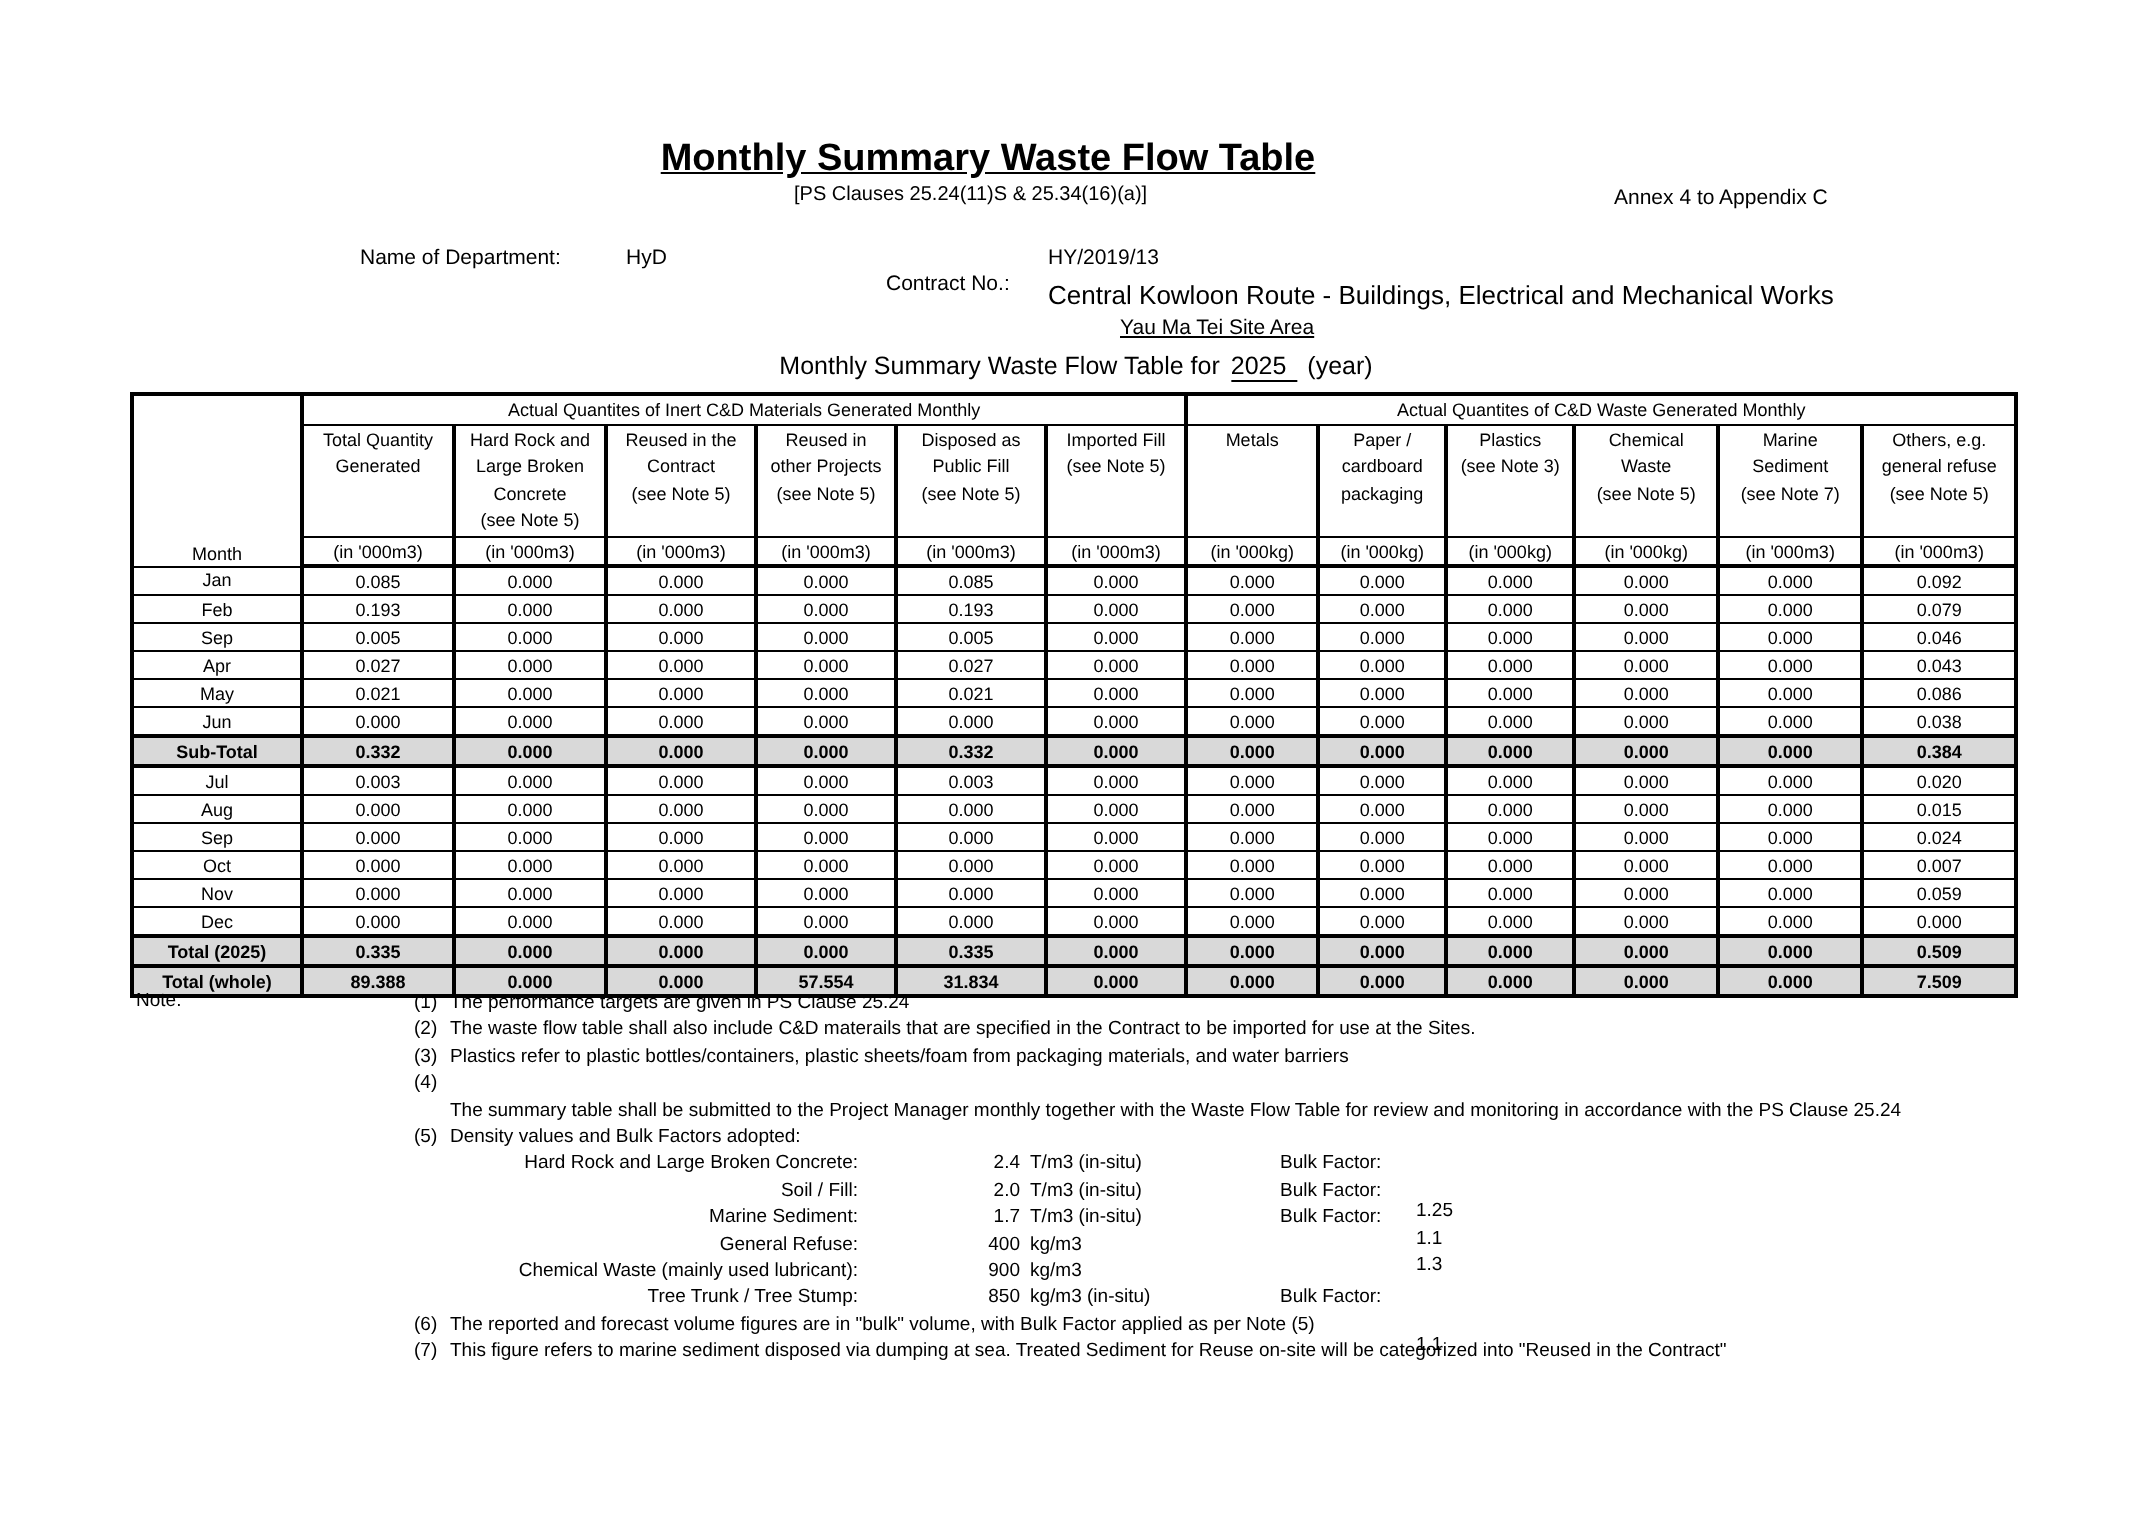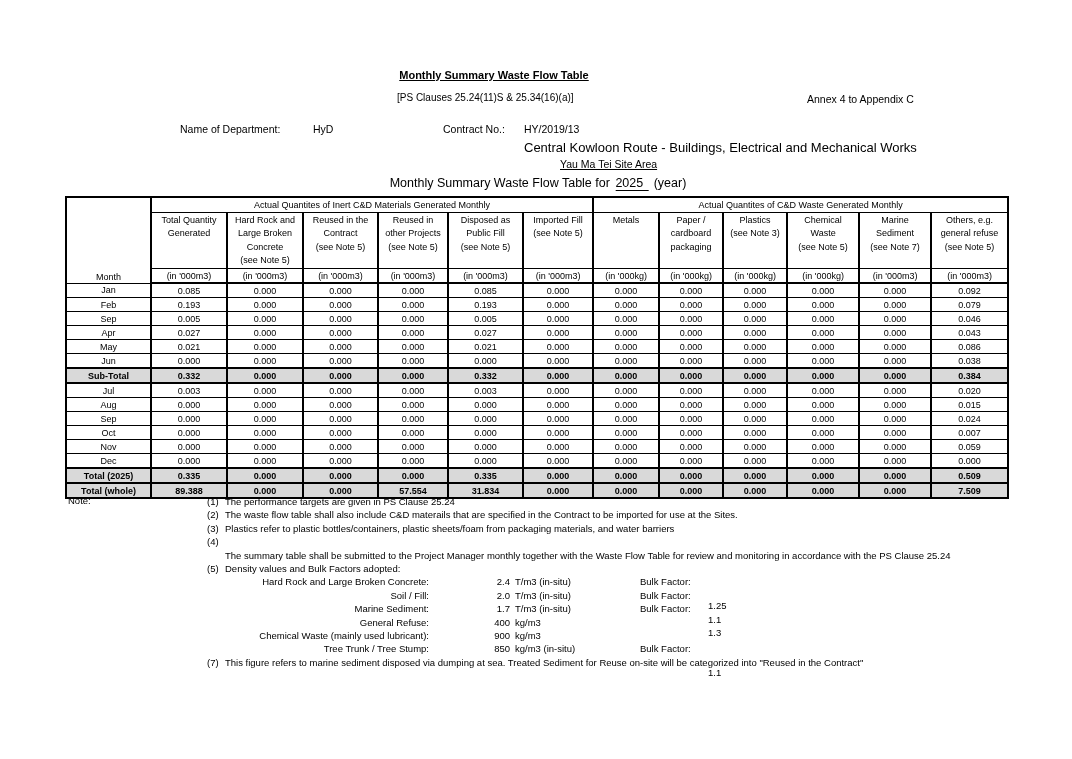--- a/index.html
+++ b/index.html
@@ -1,26 +1,26 @@
 <!DOCTYPE html>
 <html><head>
 <meta charset="utf-8">
 <style>
   html,body{margin:0;padding:0;background:#fff;}
   body{width:1072px;height:759px;font-family:"Liberation Sans",sans-serif;color:#000;}
   .page{position:relative;width:1072px;height:759px;background:#fff;overflow:hidden;}
 
   
   .abs{position:absolute;white-space:nowrap;}
-  .doc-title{left:494px;top:69px;transform:translateX(-50%);font-size:11px;font-weight:bold;text-decoration:underline;}
+  .doc-title{left:494px;top:69px;transform:translateX(-50%);font-size:19px;font-weight:bold;text-decoration:underline;}
   .ps-clauses{left:397px;top:92px;font-size:10px;}
   .annex{left:807px;top:93px;font-size:10.5px;}
   .dept-label{left:180px;top:123px;font-size:10.5px;}
   .dept-value{left:313px;top:123px;font-size:10.5px;}
-  .contract-label{left:443px;top:123px;font-size:10.5px;}
+  .contract-label{left:443px;top:136px;font-size:10.5px;}
   .contract-value{left:524px;top:123px;font-size:10.5px;}
   .contract-desc{left:524px;top:140px;font-size:13px;}
   .site-area{left:524px;top:158px;font-size:10.5px;text-decoration:underline;margin-left:36px;}
   .table-title{left:538px;top:176px;transform:translateX(-50%);font-size:12.5px;}
   .table-title .year{border-bottom:1px solid #000;padding-right:5px;margin:0 2px;}
 
   
   table.wft{position:absolute;left:65px;top:196px;width:942px;border-collapse:collapse;table-layout:fixed;border:2px solid #000;}
   table.wft th,table.wft td{border:1px solid #000;border-left-width:2px;border-right-width:2px;
     font-weight:normal;text-align:center;padding:0;font-size:9px;overflow:hidden;line-height:12px;}
@@ -408,16 +408,17 @@
           <span class="dbulk"></span>
           <span class="dbulkval"></span>
         </div>
         <div class="drow">
           <span class="dlabel">Tree Trunk / Tree Stump:</span>
           <span class="dval">850</span>
           <span class="dunit">kg/m3 (in-situ)</span>
           <span class="dbulk">Bulk Factor:</span>
           <span class="dbulkval">1.1</span>
         </div>
+        <div class="nline"><span class="nnum">(6)</span><span class="ntext">The reported and forecast volume figures are in "bulk" volume, with Bulk Factor applied as per Note (5)</span></div>
         <div class="nline"><span class="nnum">(7)</span><span class="ntext">This figure refers to marine sediment disposed via dumping at sea. Treated Sediment for Reuse on-site will be categorized into "Reused in the Contract"</span></div>
       </div>
   </div>
 </div>
 
 </body></html>

